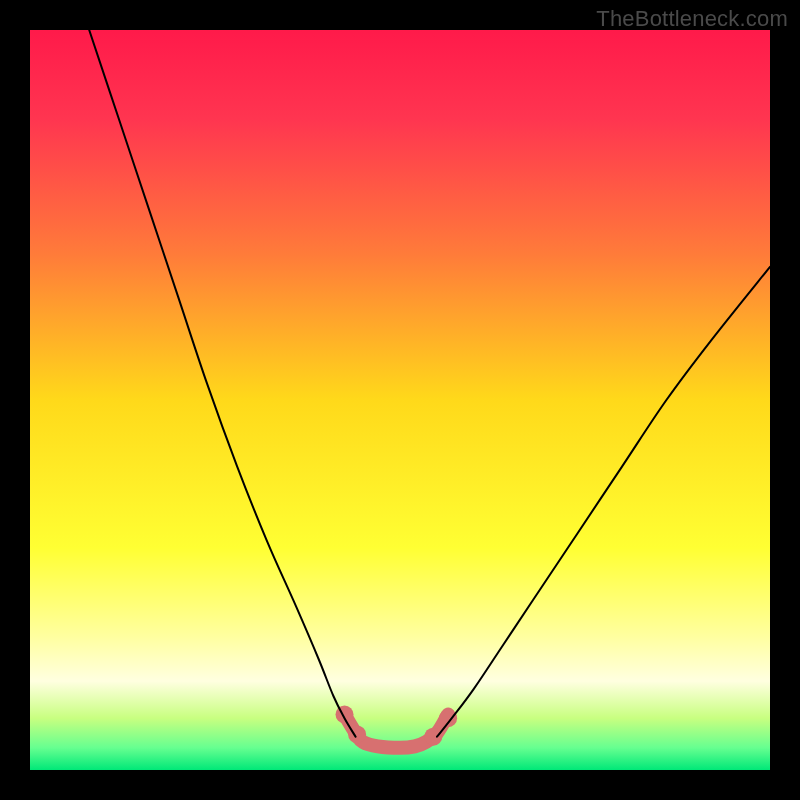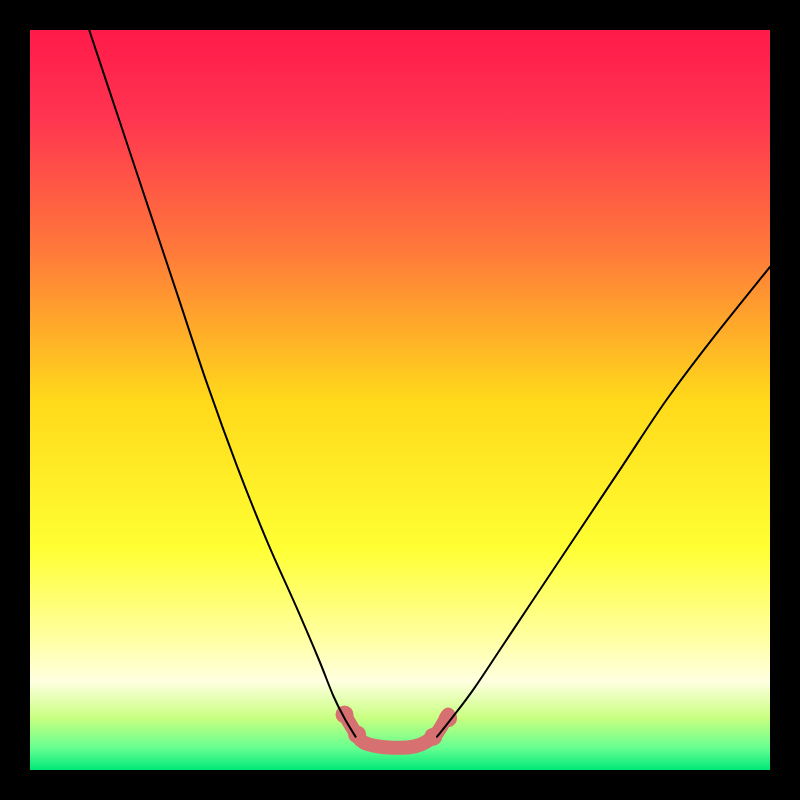--- a/index.html
+++ b/index.html
@@ -35,20 +35,21 @@
     z-index: 10;
   }
   svg {
     display: block;
   }
 </style>
 </head>
 <body>
 
 <div class="chart-container">
+  <div class="watermark">TheBottleneck.com</div>
   <div class="plot-area">
     <svg id="chart-svg" width="740" height="740" viewBox="0 0 740 740">
         <defs>
           <linearGradient id="bg-grad" x1="0" y1="0" x2="0" y2="1">
             <stop offset="0%" stop-color="#ff1a4a"></stop>
             <stop offset="12%" stop-color="#ff3550"></stop>
             <stop offset="30%" stop-color="#ff7a3a"></stop>
             <stop offset="50%" stop-color="#ffd91a"></stop>
             <stop offset="70%" stop-color="#ffff33"></stop>
             <stop offset="82%" stop-color="#ffffa0"></stop>

